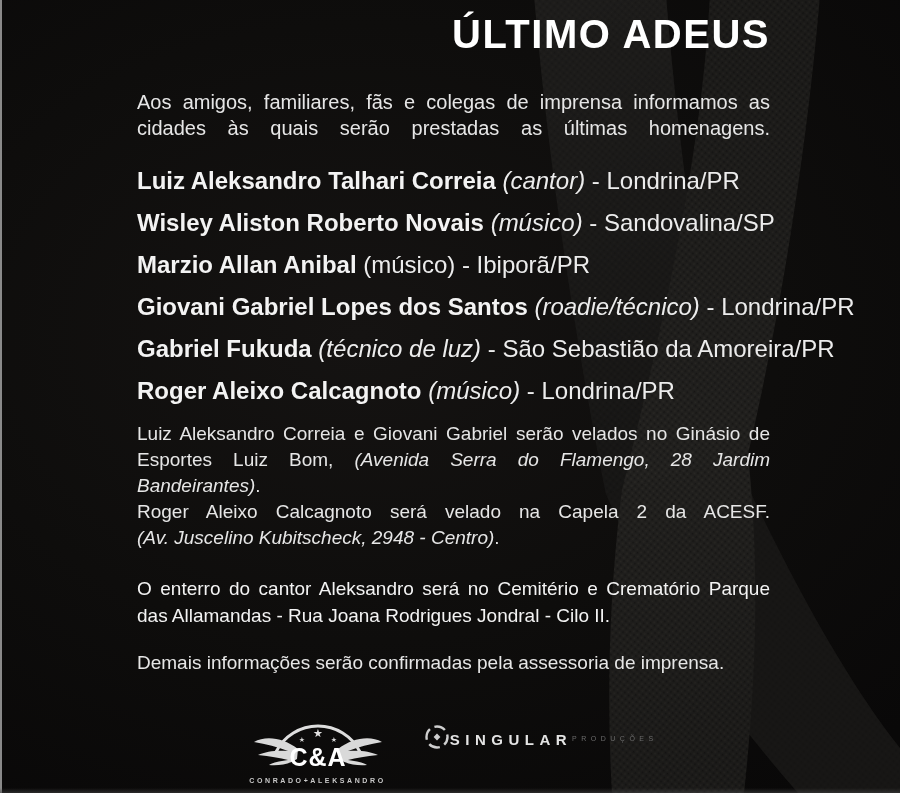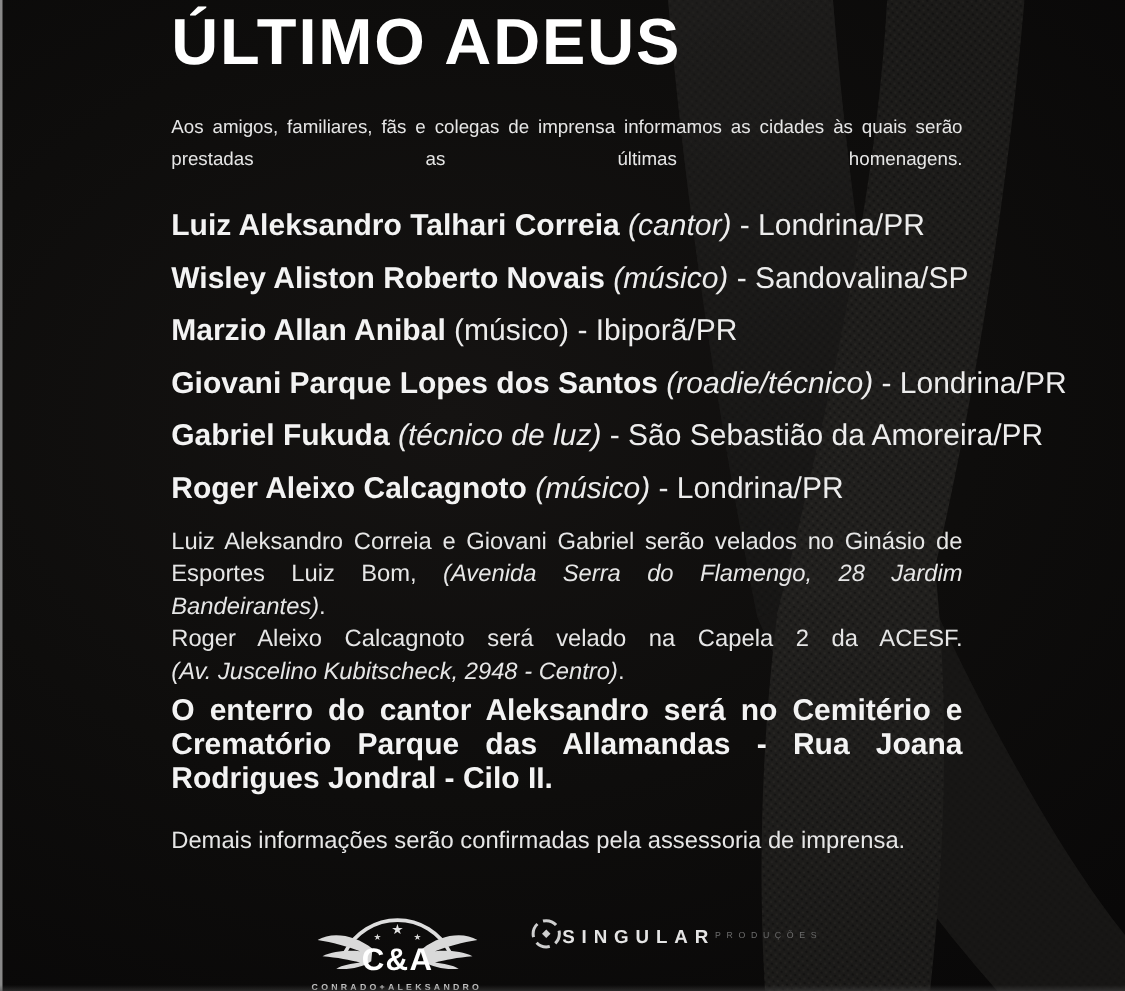--- a/index.html
+++ b/index.html
@@ -17,52 +17,52 @@
     background:#b4b4b4;opacity:.75;z-index:3;
   }
   .bottom-edge{
     position:absolute;left:0;bottom:0;width:100%;height:5px;
     background:linear-gradient(to bottom, rgba(60,60,60,0), rgba(70,70,70,.55));
     z-index:3;
   }
   .content{position:relative;z-index:2;padding:0 130px 0 137px;}
   .title{
     margin:10px 0 0 0;
-    text-align:left;
-    font-size:52px;
+    text-align:right;
+    font-size:40px;
     font-weight:bold;
     letter-spacing:1.5px;
     color:#ffffff;
     line-height:48px;
   }
   .intro{
     margin-top:31px;
-    font-size:15px;
+    font-size:20px;
     line-height:26px;
     text-align:justify;
     text-align-last:justify;
     color:#e6e6e6;
   }
   .people{margin-top:27px;}
   .person{
     font-size:24px;
     line-height:25px;
     margin-bottom:17px;
     color:#ececec;
     white-space:nowrap;
   }
   .p-name{font-weight:bold;color:#f3f3f3;}
   .italic{font-style:italic;}
   .wake{margin-top:18px;font-size:19px;line-height:26px;color:#e6e6e6;}
   .wake-main{text-align:justify;}
   .wake-main.stretch{text-align:justify;text-align-last:justify;}
   .burial{
-    margin-top:4px;
-    font-size:24px;line-height:27px;
-    font-weight:bold;color:#f3f3f3;
+    margin-top:24px;
+    font-size:19px;line-height:27px;
+    font-weight:normal;color:#f3f3f3;
     text-align:justify;
   }
   .footer-note{
     margin-top:21px;
     font-size:19px;line-height:26px;color:#e6e6e6;
   }
   .logos{
     margin-top:42px;
     display:flex;justify-content:center;align-items:flex-start;gap:38px;
   }
@@ -132,21 +132,21 @@
   <div class="content">
 
     <h1 class="title">ÚLTIMO ADEUS</h1>
 
     <p class="intro">Aos amigos, familiares, fãs e colegas de imprensa informamos as cidades às quais serão prestadas as últimas homenagens.</p>
 
     <div class="people">
         <div class="person"><span class="p-name">Luiz Aleksandro Talhari Correia</span><span class="p-role italic"> (cantor)</span><span> - Londrina/PR</span></div>
         <div class="person"><span class="p-name">Wisley Aliston Roberto Novais</span><span class="p-role italic"> (músico)</span><span> - Sandovalina/SP</span></div>
         <div class="person"><span class="p-name">Marzio Allan Anibal</span><span class="p-role"> (músico)</span><span> - Ibiporã/PR</span></div>
-        <div class="person"><span class="p-name">Giovani Parque Lopes dos Santos</span><span class="p-role italic"> (roadie/técnico)</span><span> - Londrina/PR</span></div>
+        <div class="person"><span class="p-name">Giovani Gabriel Lopes dos Santos</span><span class="p-role italic"> (roadie/técnico)</span><span> - Londrina/PR</span></div>
         <div class="person"><span class="p-name">Gabriel Fukuda</span><span class="p-role italic"> (técnico de luz)</span><span> - São Sebastião da Amoreira/PR</span></div>
         <div class="person"><span class="p-name">Roger Aleixo Calcagnoto</span><span class="p-role italic"> (músico)</span><span> - Londrina/PR</span></div>
       </div>
 
     <div class="wake">
         <div class="wake-main">Luiz Aleksandro Correia e Giovani Gabriel serão velados no Ginásio de Esportes Luiz Bom, <span class="italic">(Avenida Serra do Flamengo, 28 Jardim Bandeirantes)</span>.</div>
         <div class="wake-main stretch">Roger Aleixo Calcagnoto será velado na Capela 2 da ACESF.</div>
         <div><span class="italic">(Av. Juscelino Kubitscheck, 2948 - Centro)</span>.</div>
       </div>
 

